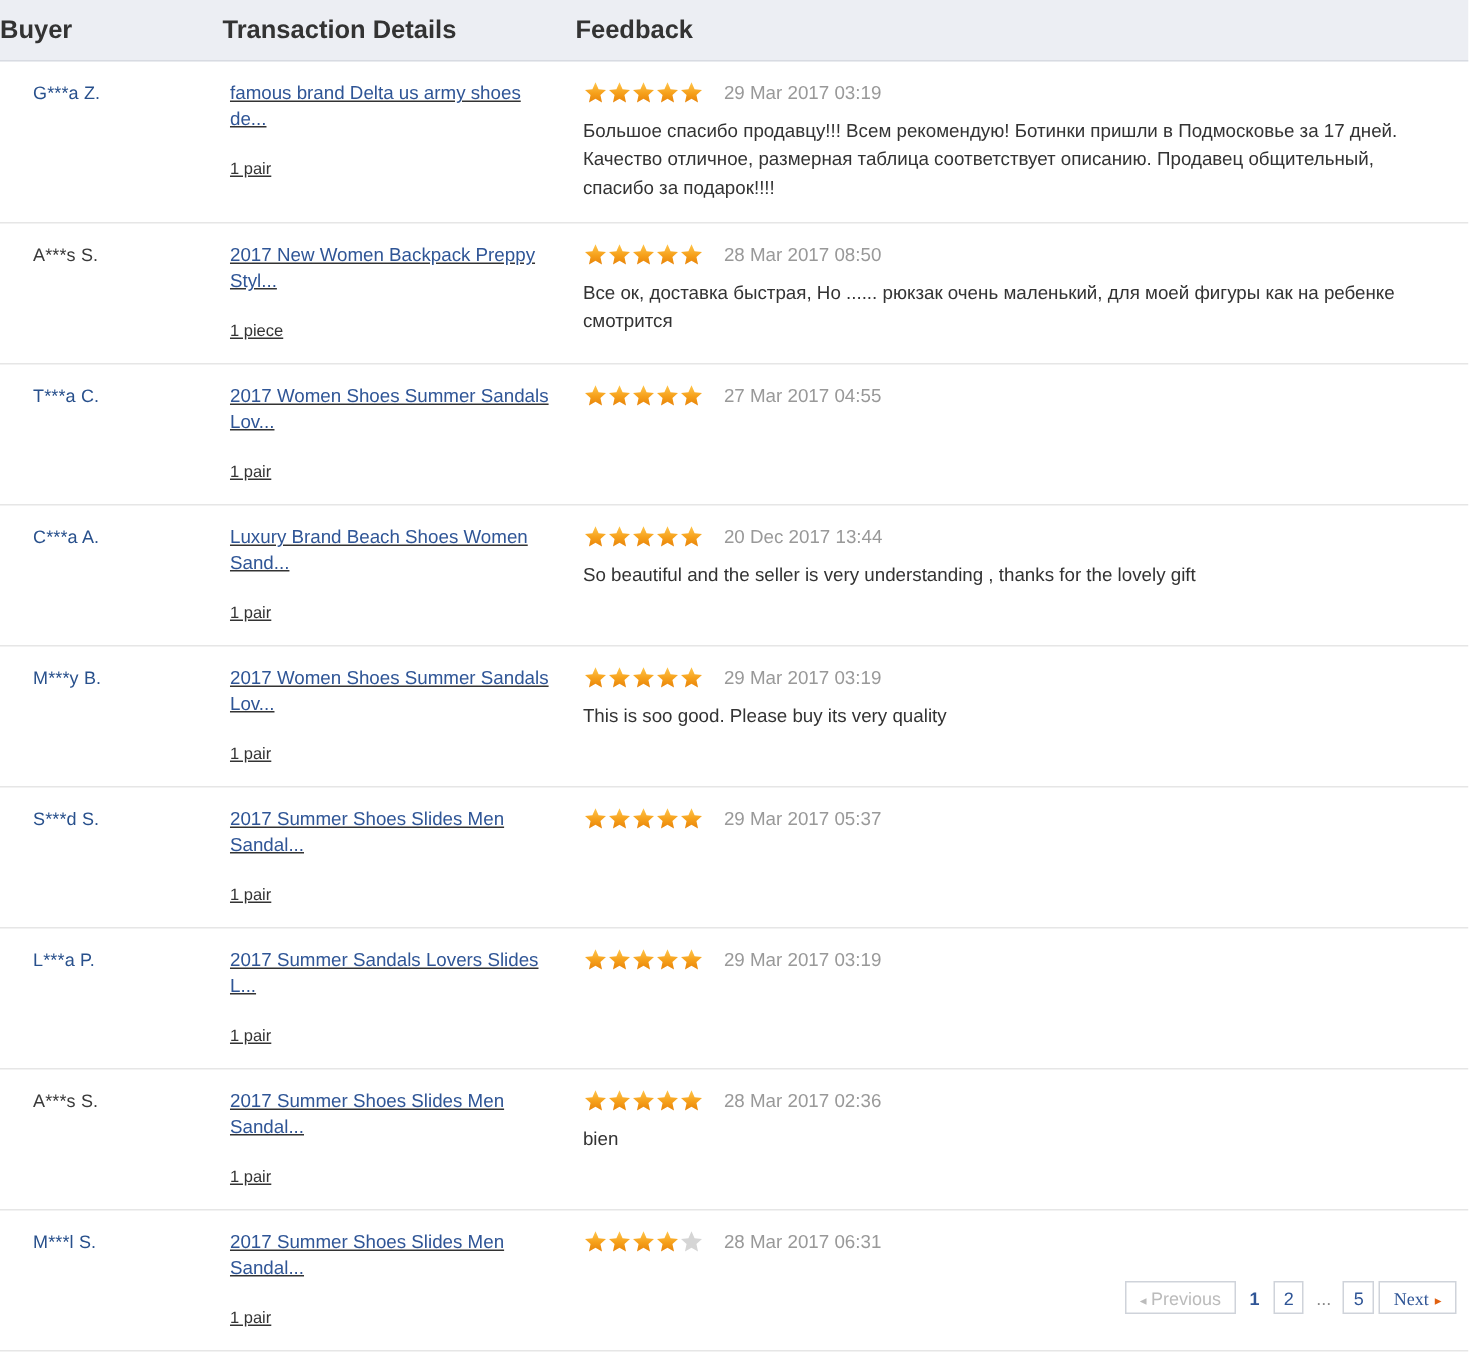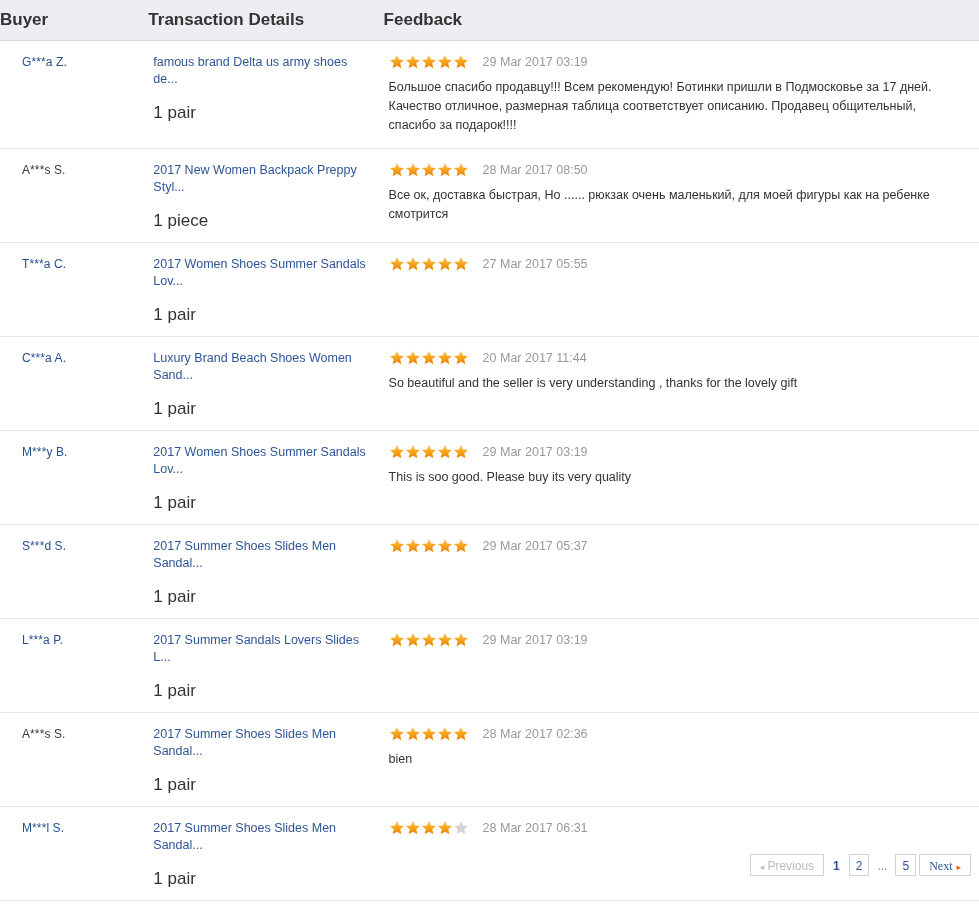--- a/index.html
+++ b/index.html
@@ -60,33 +60,34 @@
     font-size: 12px;
     line-height: 16px;
     display: inline-block;
     letter-spacing: 0.1px;
   }
   .buyer-name.dark { color: #3a3a3a; }
 
   td.cell-trans {
     padding-left: 5px;
     padding-right: 14px;
+    text-decoration: underline;
   }
   .product-title {
     color: #2f5596;
     font-size: 12.5px;
     line-height: 17px;
     text-decoration: none;
     display: block;
     cursor: pointer;
   }
   .product-qty {
     margin-top: 17px;
     color: #333333;
-    font-size: 17px;
+    font-size: 11px;
     line-height: 16px;
   }
 
   td.cell-feedback {
     padding-left: 5px;
     padding-right: 10px;
   }
   .fb-head {
     display: flex;
     align-items: center;
@@ -345,21 +346,21 @@
               </svg><svg width="16" height="16" viewBox="0 0 16 16">
                 <defs>
                   <linearGradient id="g15" x1="0" y1="0" x2="0" y2="1">
                     <stop offset="0%" stop-color="#ffc64d"></stop>
                     <stop offset="55%" stop-color="#f6a01a"></stop>
                     <stop offset="100%" stop-color="#e8840a"></stop>
                   </linearGradient>
                 </defs>
                 <path d="M8 0.9 L10.05 5.5 L15 6.0 L11.3 9.3 L12.35 14.3 L8 11.75 L3.65 14.3 L4.7 9.3 L1 6.0 L5.95 5.5 Z" fill="url(#g15)"></path>
               </svg></span>
-            <span class="fb-date">27 Mar 2017 05:55</span>
+            <span class="fb-date">27 Mar 2017 04:55</span>
           </div>
         </td>
       </tr>
       <tr>
         <td class="cell-buyer"><span class="buyer-name">C***a A.</span></td>
         <td class="cell-trans">
           <a class="product-title">Luxury Brand Beach Shoes Women Sand...</a>
           <div class="product-qty">1 pair</div>
         </td>
         <td class="cell-feedback">
@@ -403,21 +404,21 @@
               </svg><svg width="16" height="16" viewBox="0 0 16 16">
                 <defs>
                   <linearGradient id="g20" x1="0" y1="0" x2="0" y2="1">
                     <stop offset="0%" stop-color="#ffc64d"></stop>
                     <stop offset="55%" stop-color="#f6a01a"></stop>
                     <stop offset="100%" stop-color="#e8840a"></stop>
                   </linearGradient>
                 </defs>
                 <path d="M8 0.9 L10.05 5.5 L15 6.0 L11.3 9.3 L12.35 14.3 L8 11.75 L3.65 14.3 L4.7 9.3 L1 6.0 L5.95 5.5 Z" fill="url(#g20)"></path>
               </svg></span>
-            <span class="fb-date">20 Mar 2017 11:44</span>
+            <span class="fb-date">20 Dec 2017 13:44</span>
           </div>
           <div class="fb-text">So beautiful and the seller is very understanding , thanks for the lovely gift</div>
         </td>
       </tr>
       <tr>
         <td class="cell-buyer"><span class="buyer-name">M***y B.</span></td>
         <td class="cell-trans">
           <a class="product-title">2017 Women Shoes Summer Sandals Lov...</a>
           <div class="product-qty">1 pair</div>
         </td>

